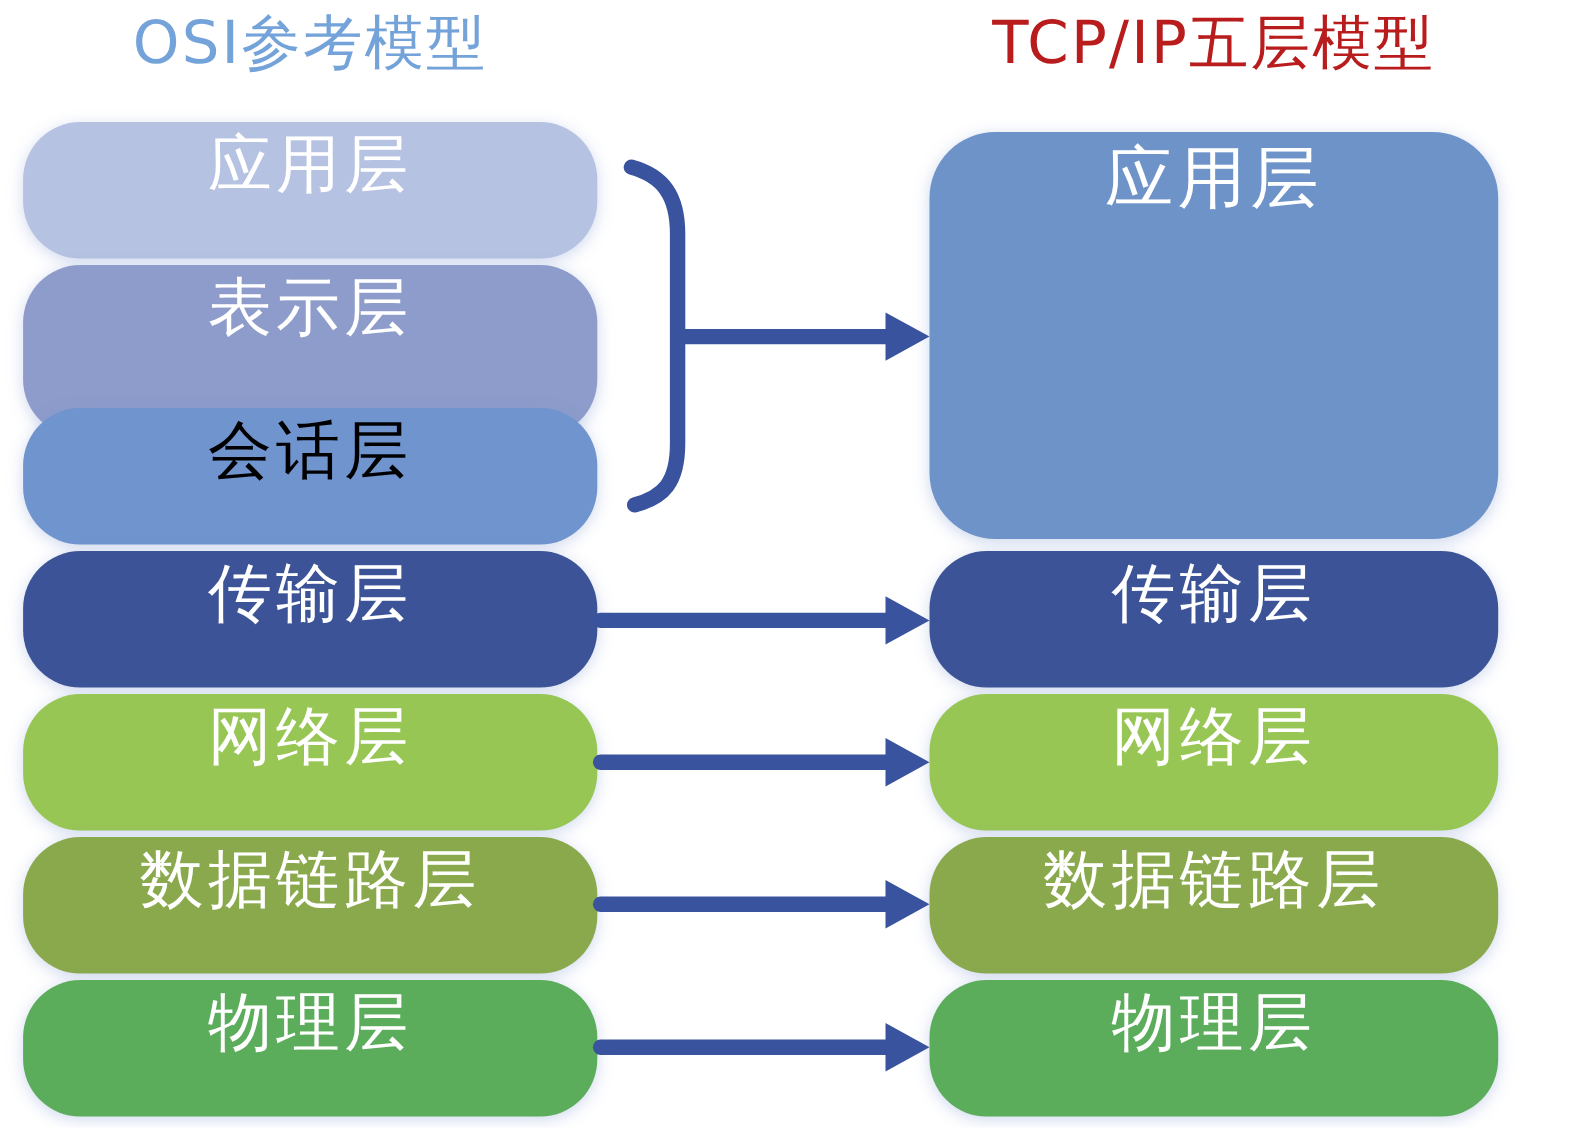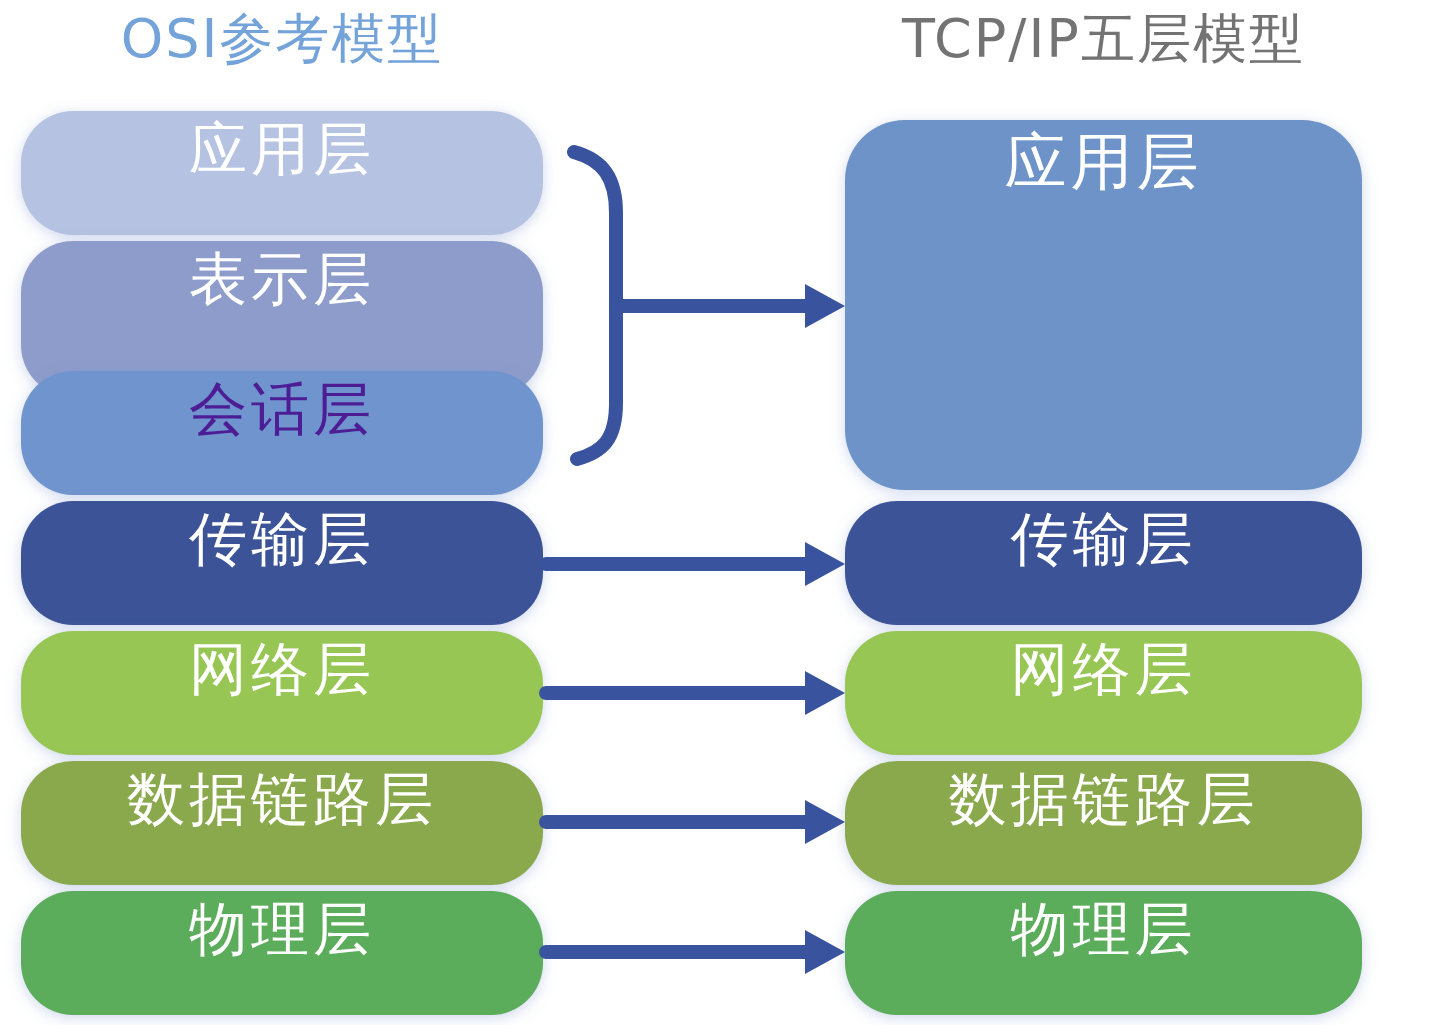--- a/index.html
+++ b/index.html
@@ -51,32 +51,32 @@
     width: 1440px; height: 1025px;
     pointer-events: none;
   }
 </style>
 </head>
 <body>
 
 <div class="canvas">
 
   <div class="col-title left" style="color: rgb(116, 163, 218);">OSI参考模型</div>
-  <div class="col-title right" style="color: #737373;">TCP/IP五层模型</div>
+  <div class="col-title right" style="color: #b91c1c;">TCP/IP五层模型</div>
 
   <div class="box" style="left: 21px; top: 111px; width: 522px; height: 124px; background: rgb(182, 194, 225);">
     <span class="box-label" style="color: rgb(255, 255, 255);">应用层</span>
   </div>
 
   <div class="box" style="left: 21px; top: 241px; width: 522px; height: 156px; background: rgb(141, 156, 202);">
     <span class="box-label" style="color: rgb(255, 255, 255);">表示层</span>
   </div>
 
   <div class="box" style="left: 21px; top: 371px; width: 522px; height: 124px; background: rgb(112, 148, 206);">
-    <span class="box-label" style="color: #4c1d95;">会话层</span>
+    <span class="box-label" style="color: #000000;">会话层</span>
   </div>
 
   <div class="box" style="left: 21px; top: 501px; width: 522px; height: 124px; background: rgb(60, 84, 151);">
     <span class="box-label" style="color: rgb(255, 255, 255);">传输层</span>
   </div>
 
   <div class="box" style="left: 21px; top: 631px; width: 522px; height: 124px; background: rgb(151, 198, 85);">
     <span class="box-label" style="color: rgb(255, 255, 255);">网络层</span>
   </div>
 

